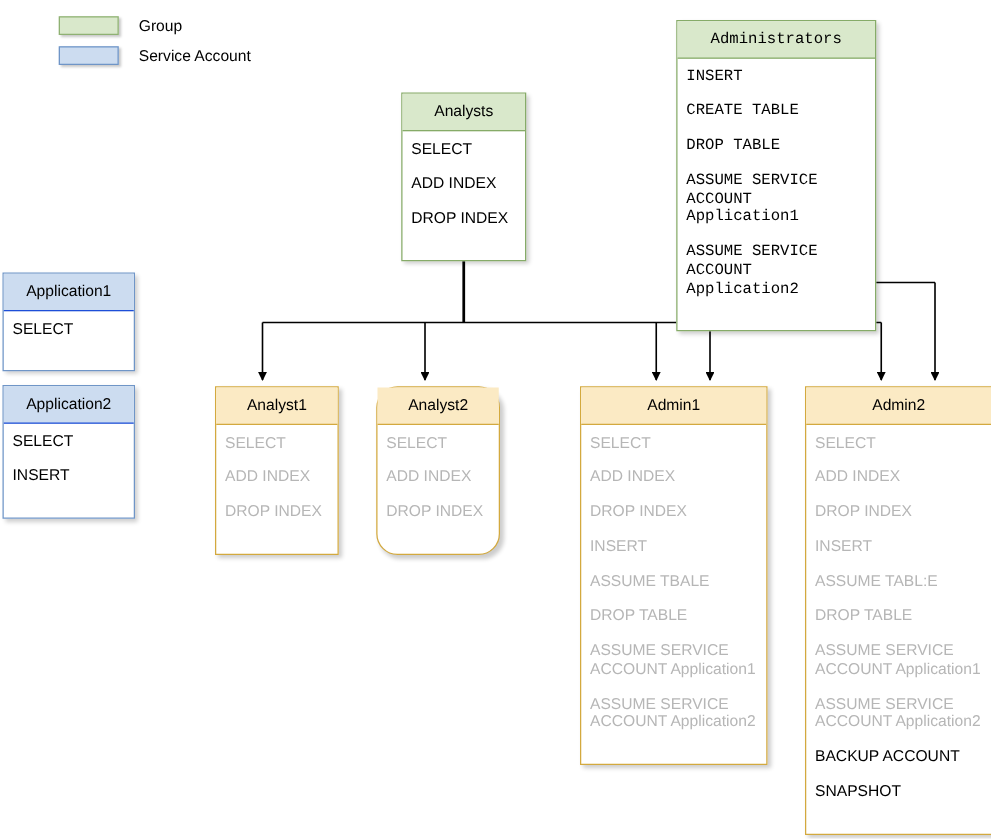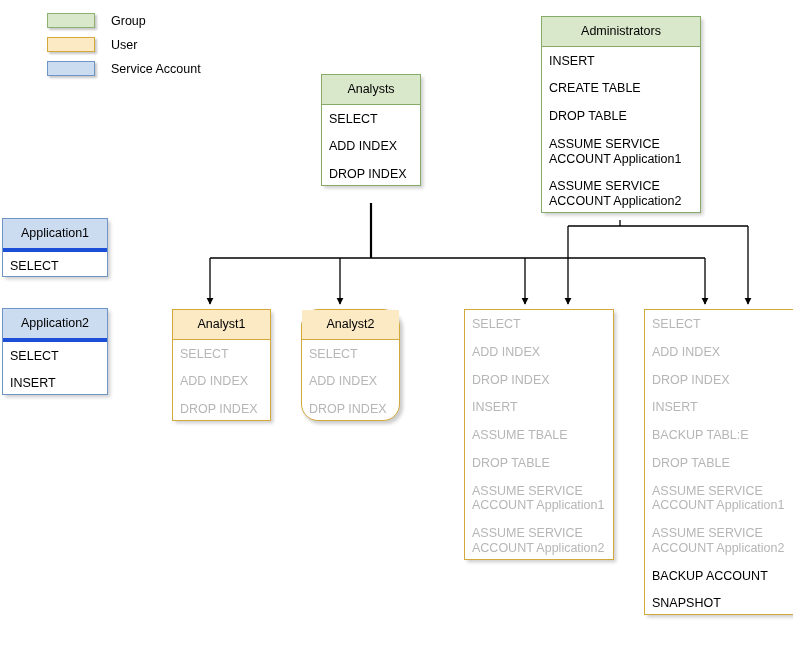--- a/index.html
+++ b/index.html
@@ -54,64 +54,60 @@
   .node-header {
     box-sizing: border-box;
     text-align: center;
     font-size: 12.5px;
     color: #000;
     line-height: 1;
     padding: 8px 4px 8px 4px;
   }
   .node-body {
     box-sizing: border-box;
-    padding: 7px 7px 1px 7px;
+    padding: 7px 7px 24px 7px;
   }
   .perm {
     font-size: 12.5px;
     line-height: 1.18;
     margin-bottom: 13px;
     white-space: pre-line;
   }
   .perm:last-child { margin-bottom: 2px; }
   .perm.own      { color: #000000; }
   .perm.inherited{ color: #b6b6b6; }
 
   
   .type-group   { border: 1px solid #86ab68; }
   .type-group   > .node-header { background: #d9e8cb; border-bottom: 1px solid #86ab68; }
   .type-group   > .node-body   { border-top: none; }
 
   .type-user    { border: 1px solid #d3a93e; margin-left: 11px; }
   .type-user    > .node-header { background: #fbeac4; border-bottom: 1px solid #d3a93e; }
 
   .type-service { border: 1px solid #6f95c7; }
-  .type-service > .node-header { background: #ccdcf0; border-bottom: 4px solid #1d4ed8; }
+  .type-service > .node-header { background: #ccdcf0; border-bottom: 1px solid #1d4ed8; }
 
   
   #edges {
     position: absolute;
     left: 0; top: 0;
     width: 793px; height: 671px;
     pointer-events: none;
   }
 </style>
 </head>
 <body>
 
 <div id="legend">
   <div class="legend-row">
     <span class="legend-swatch sw-group"></span>
     <span class="legend-label">Group</span>
   </div>
   <div class="legend-row">
-    <span class="legend-swatch sw-user"></span>
-    <span class="legend-label">User</span>
-  </div>
-  <div class="legend-row">
     <span class="legend-swatch sw-service"></span>
     <span class="legend-label">Service Account</span>
   </div>
 </div>
 
 <svg id="edges">
   <defs>
     <marker id="arrow" viewBox="0 0 10 10" refX="9" refY="5" markerWidth="5.5" markerHeight="5.5" orient="auto-start-reverse">
       <path d="M 0 0 L 10 5 L 0 10 z" fill="#000000"></path>
     </marker>
@@ -136,21 +132,21 @@
 
 <div class="node type-group" style="left:321px; top:74px; width:100px;">
   <div class="node-header">Analysts</div>
   <div class="node-body">
       <div class="perm own">SELECT</div>
       <div class="perm own">ADD INDEX</div>
       <div class="perm own">DROP INDEX</div>
     </div>
 </div>
 
-<div class="node type-group" style="left:541px; top:16px; width:160px;">
+<div class="node type-group" style="left:541px; top:16px; width:160px;font-family:Liberation Mono, monospace;">
   <div class="node-header">Administrators</div>
   <div class="node-body">
       <div class="perm own">INSERT</div>
       <div class="perm own">CREATE TABLE</div>
       <div class="perm own">DROP TABLE</div>
       <div class="perm own">ASSUME SERVICE
 ACCOUNT Application1</div>
       <div class="perm own">ASSUME SERVICE
 ACCOUNT Application2</div>
     </div>
@@ -183,41 +179,43 @@
 <div class="node type-user" style="left:290px; top:309px; width:99px;border-radius:17px;">
   <div class="node-header">Analyst2</div>
   <div class="node-body">
       <div class="perm inherited">SELECT</div>
       <div class="perm inherited">ADD INDEX</div>
       <div class="perm inherited">DROP INDEX</div>
     </div>
 </div>
 
 <div class="node type-user" style="left:453px; top:309px; width:150px;">
+  <div class="node-header">Admin1</div>
   <div class="node-body">
       <div class="perm inherited">SELECT</div>
       <div class="perm inherited">ADD INDEX</div>
       <div class="perm inherited">DROP INDEX</div>
       <div class="perm inherited">INSERT</div>
       <div class="perm inherited">ASSUME TBALE</div>
       <div class="perm inherited">DROP TABLE</div>
       <div class="perm inherited">ASSUME SERVICE
 ACCOUNT Application1</div>
       <div class="perm inherited">ASSUME SERVICE
 ACCOUNT Application2</div>
     </div>
 </div>
 
 <div class="node type-user" style="left:633px; top:309px; width:150px;">
+  <div class="node-header">Admin2</div>
   <div class="node-body">
       <div class="perm inherited">SELECT</div>
       <div class="perm inherited">ADD INDEX</div>
       <div class="perm inherited">DROP INDEX</div>
       <div class="perm inherited">INSERT</div>
-      <div class="perm inherited">BACKUP TABL:E</div>
+      <div class="perm inherited">ASSUME TABL:E</div>
       <div class="perm inherited">DROP TABLE</div>
       <div class="perm inherited">ASSUME SERVICE
 ACCOUNT Application1</div>
       <div class="perm inherited">ASSUME SERVICE
 ACCOUNT Application2</div>
       <div class="perm own">BACKUP ACCOUNT</div>
       <div class="perm own">SNAPSHOT</div>
     </div>
 </div>
 

